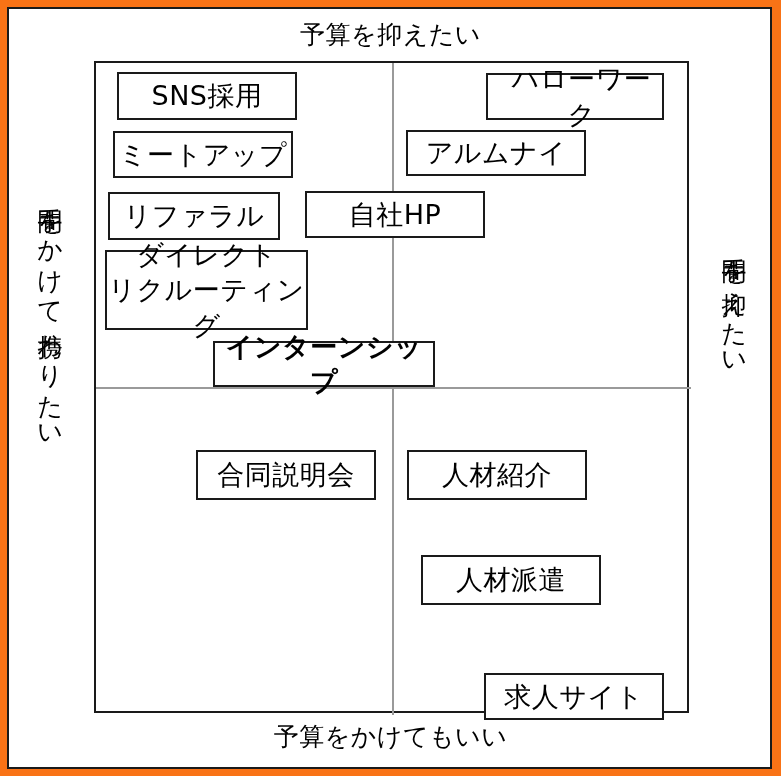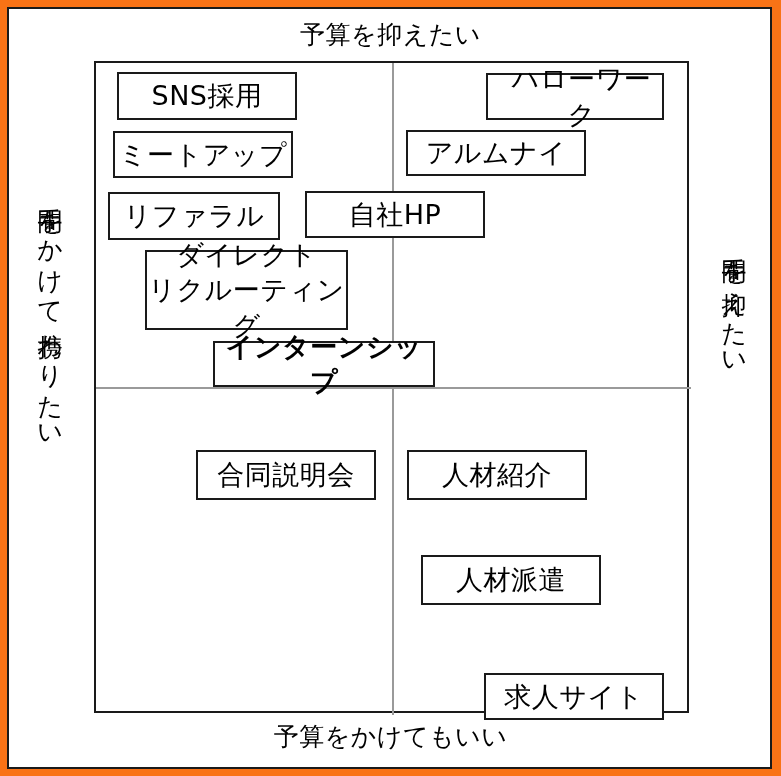--- a/index.html
+++ b/index.html
@@ -137,21 +137,21 @@
     <div class="divider-h"></div>
   </div>
 
   <div id="boxes">
       <div class="box" style="left: 117px; top: 72px; width: 180px; height: 48px;">SNS採用</div>
       <div class="box" style="left: 486px; top: 73px; width: 178px; height: 47px; padding-left: 13px;">ハローワーク</div>
       <div class="box" style="left: 113px; top: 131px; width: 180px; height: 47px;">ミートアップ</div>
       <div class="box" style="left: 406px; top: 130px; width: 180px; height: 46px;">アルムナイ</div>
       <div class="box" style="left: 108px; top: 192px; width: 172px; height: 48px;">リファラル</div>
       <div class="box" style="left: 305px; top: 191px; width: 180px; height: 47px;">自社HP</div>
-      <div class="box" style="left: 105px; top: 250px; width: 203px; height: 80px; margin-left: 40px;">ダイレクト
+      <div class="box" style="left: 105px; top: 250px; width: 203px; height: 80px;">ダイレクト
 リクルーティング</div>
       <div class="box" style="left: 213px; top: 341px; width: 222px; height: 46px; font-weight: bold;">インターンシップ</div>
       <div class="box" style="left: 196px; top: 450px; width: 180px; height: 50px;">合同説明会</div>
       <div class="box" style="left: 407px; top: 450px; width: 180px; height: 50px;">人材紹介</div>
       <div class="box" style="left: 421px; top: 535px; width: 180px; height: 50px; margin-top: 20px;">人材派遣</div>
       <div class="box" style="left: 484px; top: 645px; width: 180px; height: 47px; margin-top: 28px;">求人サイト</div>
     </div>
 
 </div>
 

